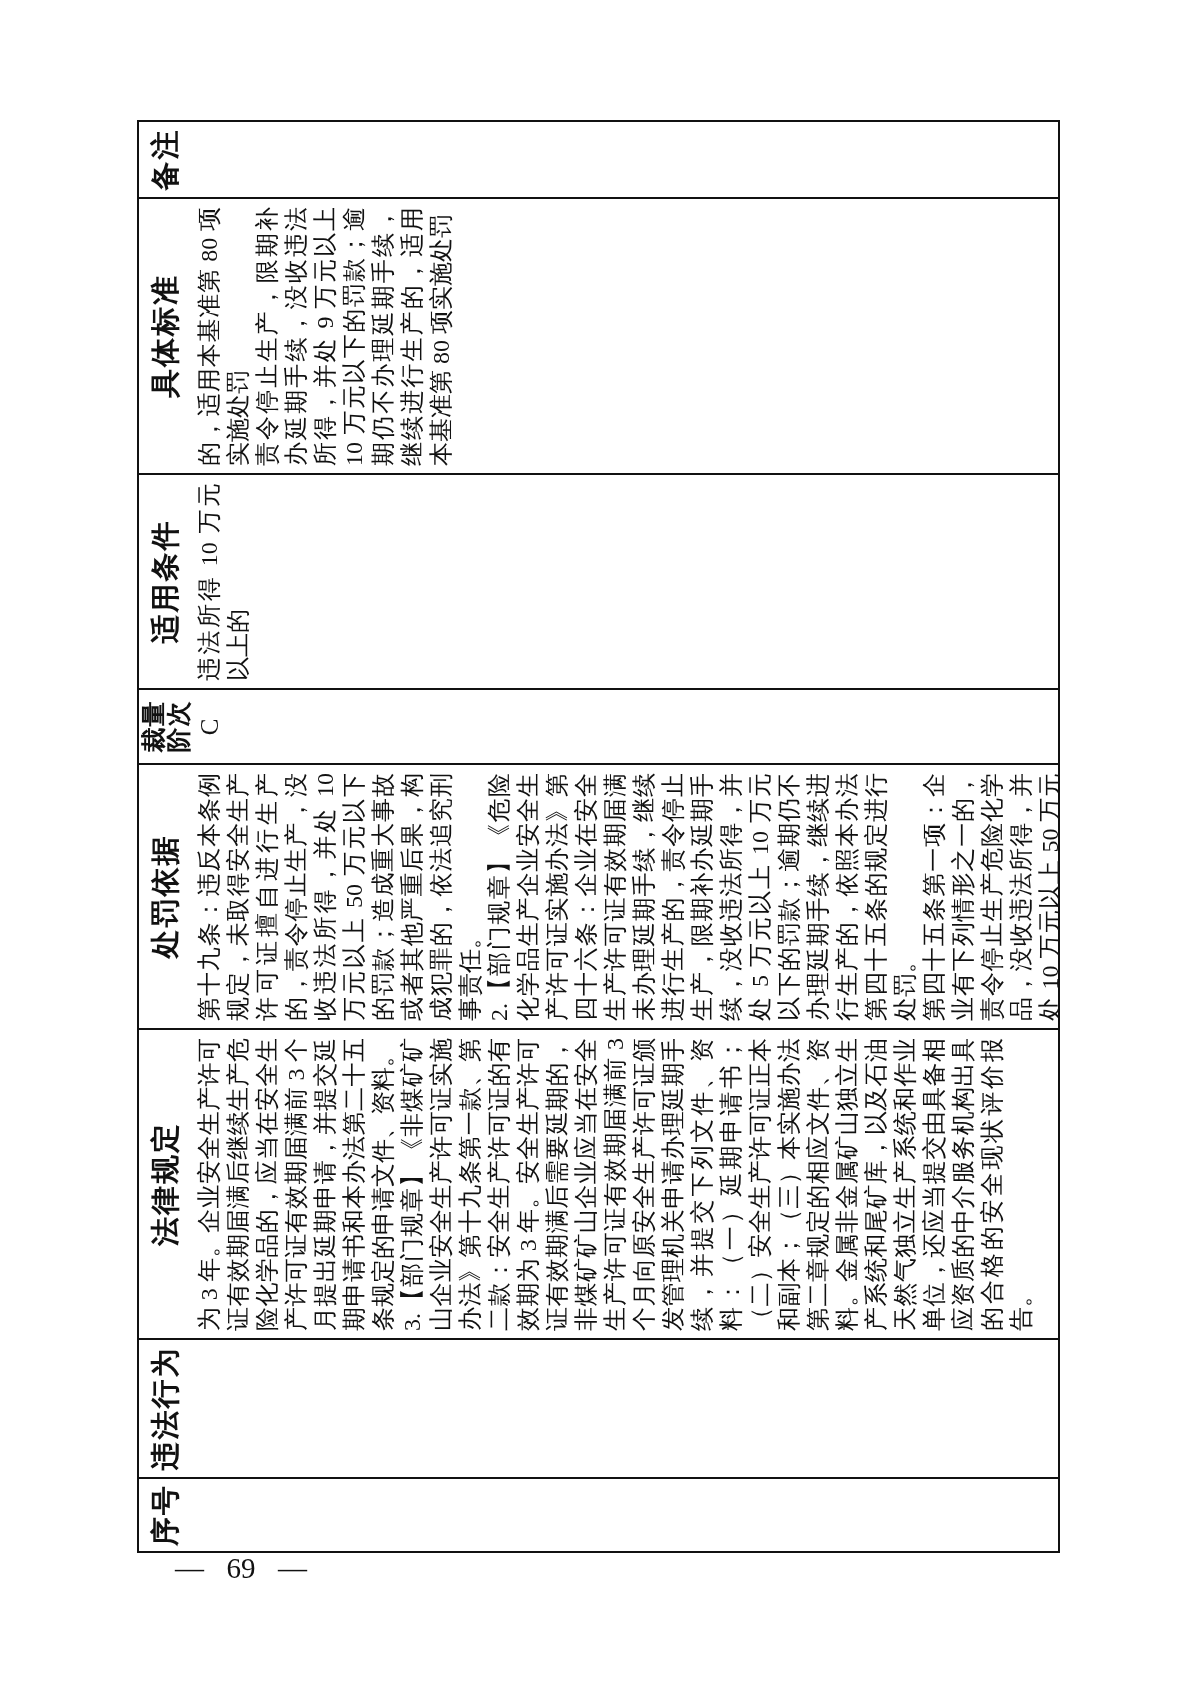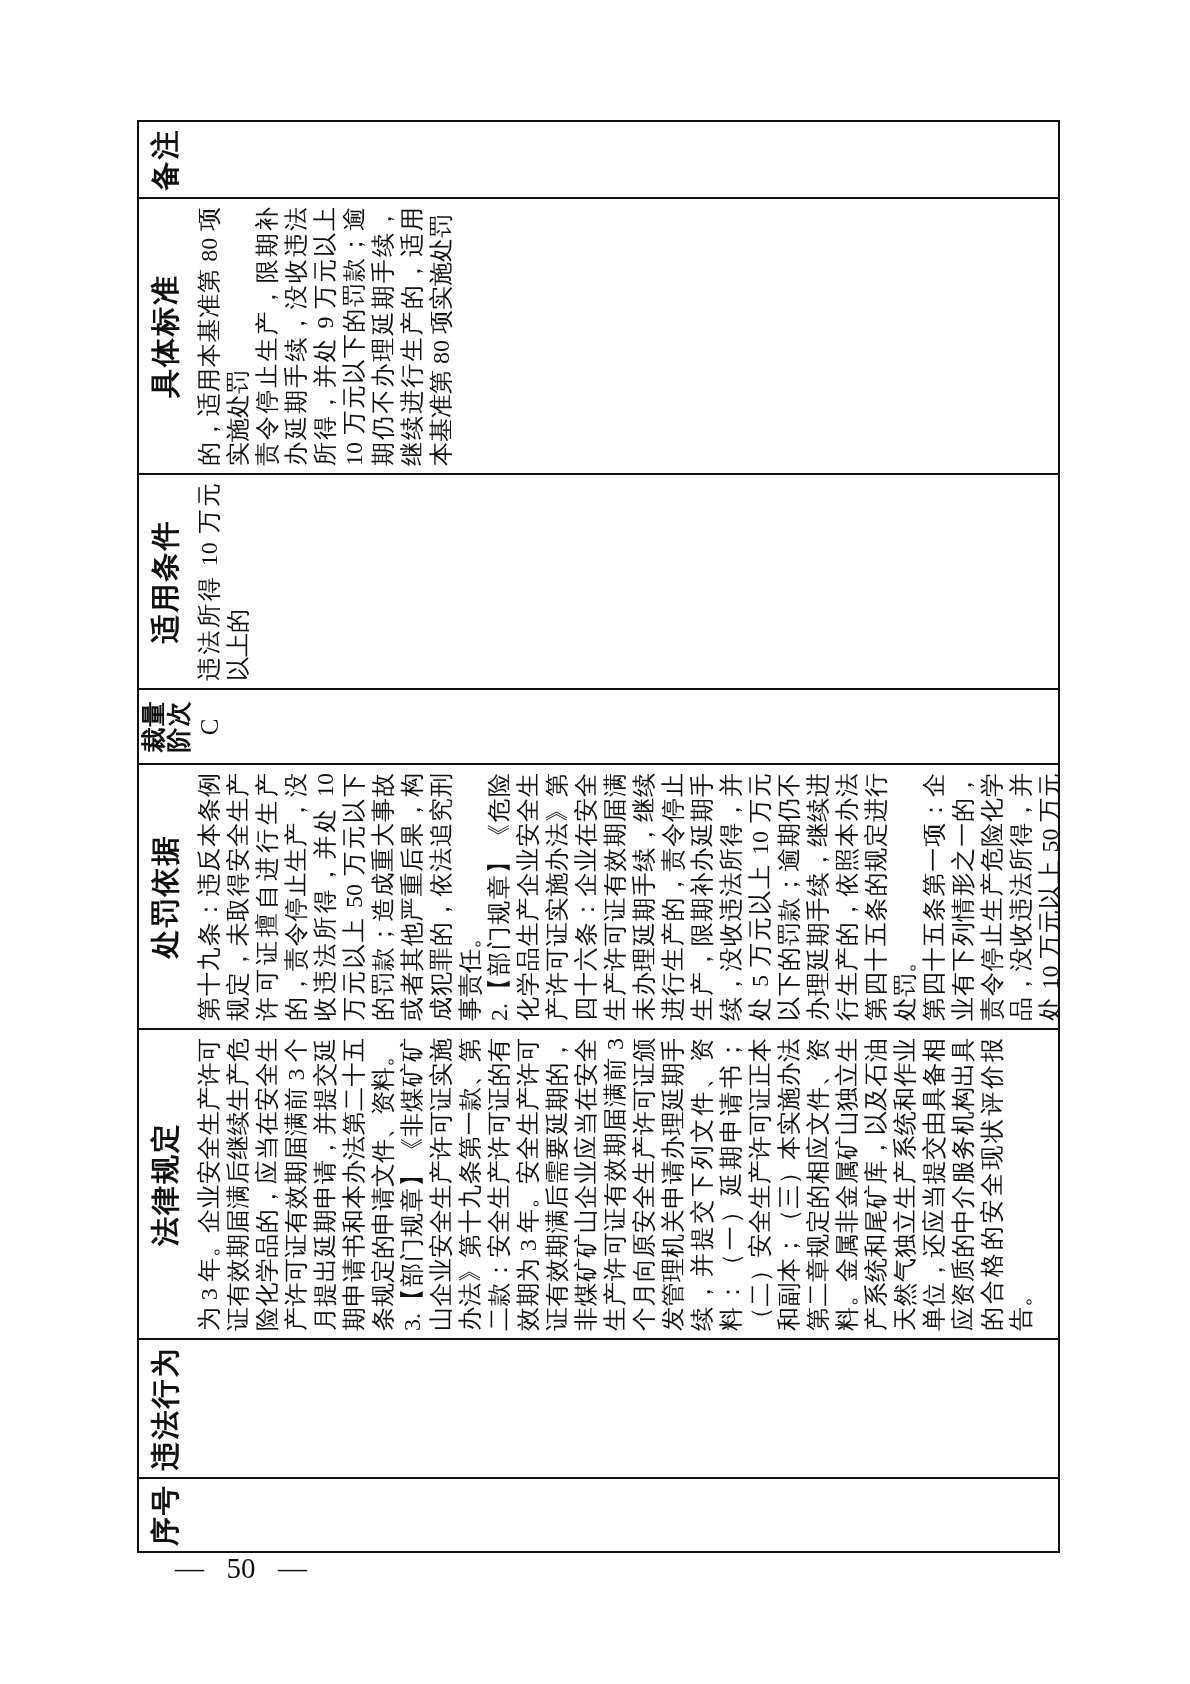--- a/index.html
+++ b/index.html
@@ -118,17 +118,17 @@
       <div class="col last" style="width:75px">
         <div class="hdr">备注</div>
         <div class="bd"></div>
       </div>
 
     </div>
   </div>
 
   <div class="footer">
     <span>—</span>
-    <span>50</span>
+    <span>69</span>
     <span>—</span>
   </div>
 
 </div>
 
 </body></html>

